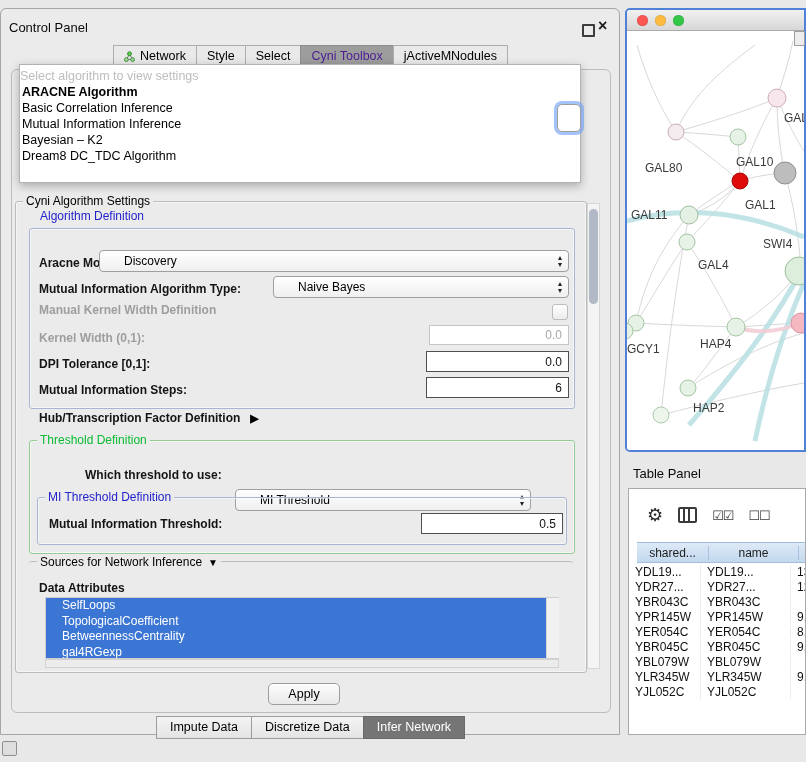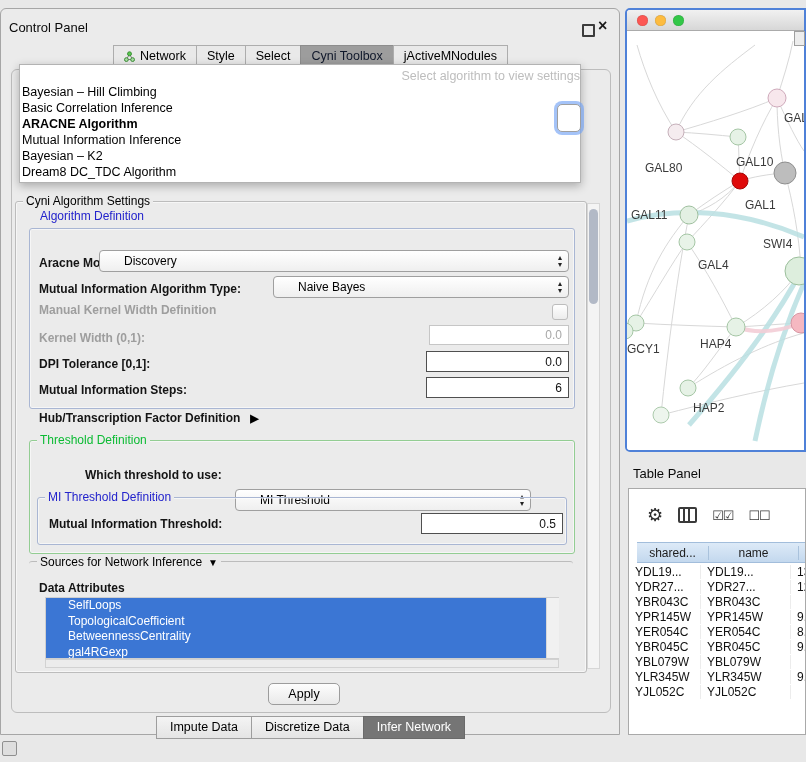--- a/index.html
+++ b/index.html
@@ -9,30 +9,30 @@
   #cp-window{position:absolute;left:0;top:8px;width:620px;height:727px;background:#ebebeb;
     border:1px solid #a6a6a6;border-radius:6px 6px 0 0;box-sizing:border-box;}
   #cp-title{position:absolute;left:8px;top:11px;font-size:13px;color:#0a0a0a;}
   #cp-float{position:absolute;left:581px;top:15px;width:9px;height:9px;border:2px solid #3c3c3c;border-radius:1px;}
   #cp-close{position:absolute;left:597px;top:8px;font-size:16px;font-weight:bold;color:#1a1a1a;}
   #cp-close::before{content:"×";}
 
   #cp-tabs{position:absolute;left:0;top:36px;width:620px;display:flex;justify-content:center;}
   .tab{display:inline-flex;align-items:center;gap:5px;font-size:12.5px;padding:0 10px;height:22px;
     border:1px solid #adadad;margin-left:-1px;background:#e9e9e9;color:#000;box-sizing:border-box;white-space:nowrap;}
-  .tab.active{background:#9d9d9d;color:#0f172a;border-color:#8d8d8d;}
+  .tab.active{background:#9d9d9d;color:#4c1d95;border-color:#8d8d8d;}
   .net-tab-icon{display:inline-flex;}
 
   #cp-content{position:absolute;left:10px;top:60px;width:600px;height:644px;border:1px solid #bdbdbd;
     border-radius:6px;background:#ebebeb;box-sizing:border-box;}
 
   
   #algo-popup{position:absolute;left:18px;top:55px;width:562px;height:119px;background:#fff;
     border:1px solid #b3b3b3;box-shadow:0 3px 9px rgba(0,0,0,.28);z-index:50;padding-top:3px;box-sizing:border-box;}
-  #popup-placeholder{color:#bdbdbd;text-align:right;font-size:12.5px;height:16px;line-height:16px;}
+  #popup-placeholder{color:#bdbdbd;text-align:left;font-size:12.5px;height:16px;line-height:16px;}
   .popup-item{font-size:12.5px;height:16px;line-height:16px;padding-left:2px;color:#000;white-space:nowrap;}
   .popup-item.selected{font-weight:bold;}
   #combo-frag{position:absolute;left:556px;top:95px;width:22px;height:26px;background:#fff;
     border:1px solid #9f9f9f;border-radius:5px;box-shadow:0 0 0 3px rgba(115,163,244,.65);z-index:60;}
 
   
   .group{position:absolute;border:1px solid #bcbcbc;border-radius:3px;box-shadow:inset 0 0 0 1px rgba(255,255,255,.55);}
   .gtitle{position:absolute;font-size:12px;background:#ebebeb;padding:0 3px;white-space:nowrap;color:#000;}
   #settings-group{left:14px;top:192px;width:570px;height:470px;}
   #sg-legend{left:22px;top:185px;}
@@ -75,21 +75,21 @@
   .tfield{position:absolute;background:#fff;border:1px solid #4f4f4f;font-size:12px;text-align:right;
     padding:0 6px 0 0;box-sizing:border-box;color:#111;line-height:19px;}
   .tfield.disabled{border-color:#c6c6c6;color:#a8a8a8;}
   #fld-kernel{left:428px;top:316px;width:140px;height:20px;}
   #fld-dpi{left:425px;top:342px;width:143px;height:21px;line-height:20px;}
   #fld-misteps{left:425px;top:368px;width:143px;height:21px;line-height:20px;}
   #fld-mithr{left:420px;top:504px;width:142px;height:21px;line-height:20px;}
 
   
   #src-list{position:absolute;left:44px;top:588px;width:514px;height:62px;background:#fff;border:1px solid #cfcfcf;box-sizing:border-box;overflow:hidden;}
-  .src-item{height:15.5px;line-height:15.5px;width:501px;background:#3b76d4;color:#fff;font-size:12px;padding-left:22px;box-sizing:border-box;white-space:nowrap;}
+  .src-item{height:15.5px;line-height:15.5px;width:501px;background:#3b76d4;color:#fff;font-size:12px;padding-left:16px;box-sizing:border-box;white-space:nowrap;}
   #src-vscroll{position:absolute;left:545px;top:589px;width:12px;height:60px;background:#f1f1f1;border-left:1px solid #d8d8d8;}
   #src-hscroll{position:absolute;left:44px;top:650px;width:514px;height:9px;background:#ececec;border:1px solid #d2d2d2;box-sizing:border-box;}
 
   
   #sb-track{position:absolute;left:586px;top:194px;width:13px;height:466px;background:#f4f4f4;border:1px solid #d6d6d6;box-sizing:border-box;}
   #sb-thumb{position:absolute;left:588px;top:200px;width:9px;height:95px;background:#b2b9c6;border-radius:5px;}
 
   #apply-btn{position:absolute;left:267px;top:674px;width:72px;height:22px;font-size:12.5px;
     background:linear-gradient(#fdfdfd,#e9e9e9);border:1px solid #9c9c9c;border-radius:5px;color:#000;
     font-family:"Liberation Sans",sans-serif;}
@@ -238,23 +238,22 @@
     <button id="apply-btn">Apply</button>
 
     <div id="bottom-tabs">
         <div class="btab">Impute Data</div>
         <div class="btab">Discretize Data</div>
         <div class="btab active">Infer Network</div>
       </div>
 
     <div id="algo-popup">
       <div id="popup-placeholder">Select algorithm to view settings</div>
-    <div class="popup-item">Bayesian – Hill Climbing</div>
+        <div class="popup-item selected">ARACNE Algorithm</div>
         <div class="popup-item">Basic Correlation Inference</div>
-        <div class="popup-item selected">ARACNE Algorithm</div>
         <div class="popup-item">Mutual Information Inference</div>
         <div class="popup-item">Bayesian – K2</div>
         <div class="popup-item">Dream8 DC_TDC Algorithm</div>
       </div>
     <div id="combo-frag"></div>
   </div>
 
   <div id="net-win">
     <div id="net-titlebar">
         <div class="light" style="background: rgb(252, 87, 83);"></div>

